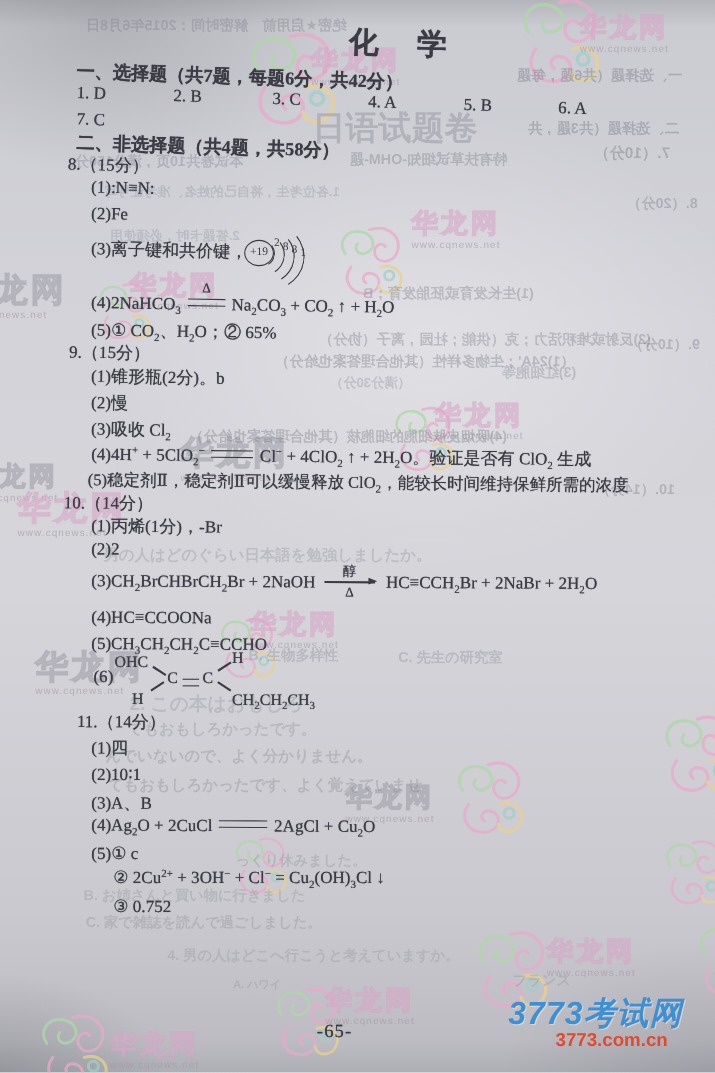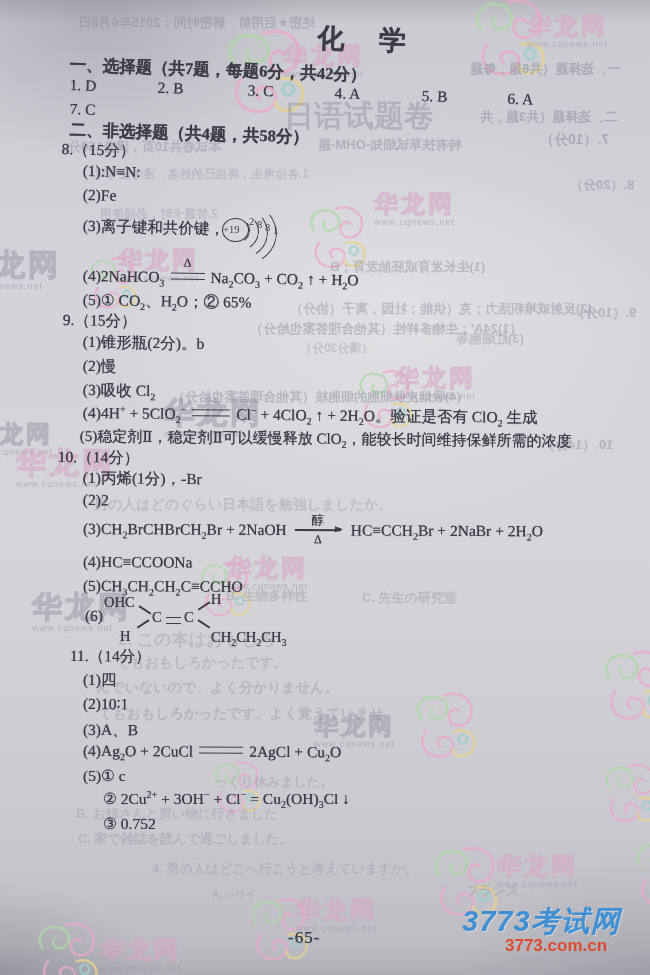--- a/index.html
+++ b/index.html
@@ -30,21 +30,21 @@
   
   .rxn{position:relative;display:inline-block;width:46px;height:1.6px;background:#3b3b44;
        margin:0 10px 0 8px;vertical-align:4px;}
   .rxn:after{content:'';position:absolute;right:-2px;top:-3.6px;border-left:8px solid #3b3b44;
        border-top:3.8px solid transparent;border-bottom:3.8px solid transparent;}
   .rxn .above{position:absolute;top:-17px;left:50%;transform:translateX(-50%);font-size:12px;}
   .rxn .below{position:absolute;top:3px;left:50%;transform:translateX(-50%);font-size:12px;}
   
   #atom{position:absolute;left:198px;top:198px;width:80px;height:66px;}
   #nucleus{position:absolute;left:24px;top:20px;width:25px;height:22px;border:1.5px solid #3b3b44;
-       border-radius:50%;font-size:10.5px;color:#3b3b44;text-align:left;line-height:22px;}
+       border-radius:50%;font-size:10.5px;color:#3b3b44;text-align:center;line-height:22px;}
   .arc{position:absolute;border:1.4px solid transparent;border-right-color:#3b3b44;
        border-radius:50%;transform:rotate(10deg);}
   .shell-digit{position:absolute;font-size:10.5px;color:#3b3b44;}
   
   .bond{position:absolute;width:14px;height:1.6px;background:#3b3b44;}
   
   .wm-t{position:absolute;font-family:"Liberation Sans","DejaVu Sans",sans-serif;
         font-weight:bold;font-size:24px;letter-spacing:3px;line-height:1;
         color:rgba(240,235,240,.14);-webkit-text-stroke:1.2px rgba(214,160,196,.55);
         white-space:nowrap;}

